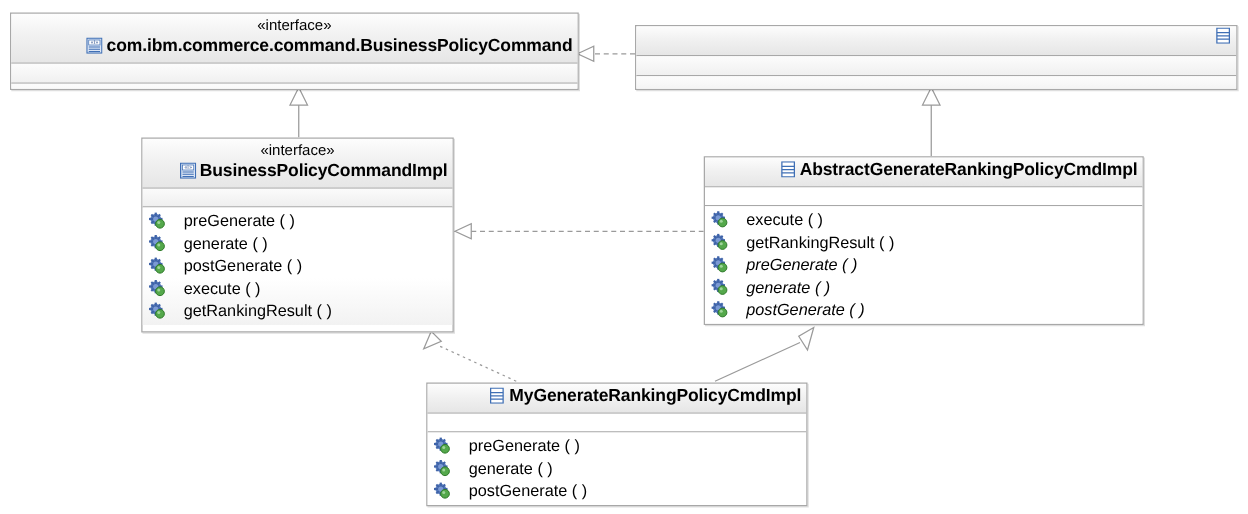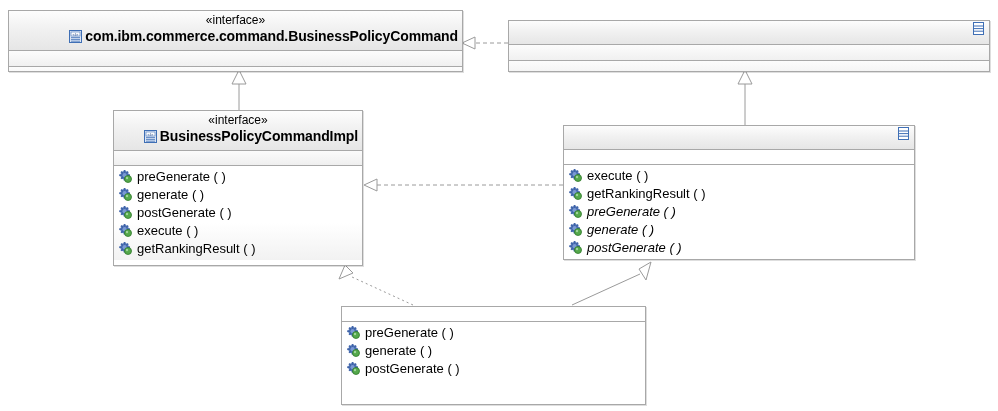--- a/index.html
+++ b/index.html
@@ -93,21 +93,21 @@
     background: #ffffff;
     padding: 2px 0 2px 0;
   }
   .uml-ops.gradient {
     background: linear-gradient(to bottom, #ffffff 60%, #f2f2f2 100%);
   }
 
   .op-row {
     display: flex;
     align-items: center;
-    gap: 4px;
+    gap: 14px;
     padding: 0 3px 0 5px;
     height: 18px;
     white-space: nowrap;
   }
   .op-label {
     font-size: 13px;
     color: #000000;
     line-height: 18px;
   }
   .op-label.abstract {
@@ -330,20 +330,21 @@
     <div class="uml-header" style="height:24px; padding-top:1px;">
       <span class="title-row">
         <span class="icon">
           <svg width="13" height="13" viewBox="0 0 13 13">
             <rect x="1.5" y="0.5" width="10" height="12" fill="#ffffff" stroke="#3f6fb5"></rect>
             <line x1="1.5" y1="4.0" x2="11.5" y2="4.0" stroke="#3f6fb5" stroke-width="1"></line>
             <line x1="1.5" y1="6.6" x2="11.5" y2="6.6" stroke="#3f6fb5" stroke-width="1"></line>
             <line x1="1.5" y1="9.2" x2="11.5" y2="9.2" stroke="#3f6fb5" stroke-width="1"></line>
           </svg>
         </span>
+        <span class="title-text">AbstractGenerateRankingPolicyCmdImpl</span>
       </span>
     </div>
     <div class="uml-attrs"></div>
     <div class="uml-ops">
         <div class="op-row">
           <span class="icon">
             <svg width="14" height="14" viewBox="0 0 14 14">
               <g transform="translate(5.6,5.2)">
                 <circle cx="0" cy="0" r="4.3" fill="#5a7fc0"></circle>
                 <circle cx="0" cy="0" r="1.7" fill="#ffffff"></circle>
@@ -428,20 +429,33 @@
               <circle cx="9.0" cy="9.0" r="3.5" fill="#54a84b" stroke="#2f7a2a" stroke-width="0.8"></circle>
               <circle cx="8.0" cy="8.0" r="1.2" fill="#9fd49a"></circle>
             </svg>
           </span>
           <span class="op-label abstract">postGenerate ( )</span>
         </div>
       </div>
   </div>
 
   <div class="uml-box" style="left:341px; top:306px; width:305px; height:99px;">
+    <div class="uml-header" style="height:24px; padding-top:1px;">
+      <span class="title-row">
+        <span class="icon">
+          <svg width="13" height="13" viewBox="0 0 13 13">
+            <rect x="1.5" y="0.5" width="10" height="12" fill="#ffffff" stroke="#3f6fb5"></rect>
+            <line x1="1.5" y1="4.0" x2="11.5" y2="4.0" stroke="#3f6fb5" stroke-width="1"></line>
+            <line x1="1.5" y1="6.6" x2="11.5" y2="6.6" stroke="#3f6fb5" stroke-width="1"></line>
+            <line x1="1.5" y1="9.2" x2="11.5" y2="9.2" stroke="#3f6fb5" stroke-width="1"></line>
+          </svg>
+        </span>
+        <span class="title-text">MyGenerateRankingPolicyCmdImpl</span>
+      </span>
+    </div>
     <div class="uml-attrs"></div>
     <div class="uml-ops">
         <div class="op-row">
           <span class="icon">
             <svg width="14" height="14" viewBox="0 0 14 14">
               <g transform="translate(5.6,5.2)">
                 <circle cx="0" cy="0" r="4.3" fill="#5a7fc0"></circle>
                 <circle cx="0" cy="0" r="1.7" fill="#ffffff"></circle>
                 <rect x="-5.4" y="-0.9" width="10.8" height="1.8" fill="#3f63a8"></rect>
                 <rect x="-0.9" y="-5.4" width="1.8" height="10.8" fill="#3f63a8"></rect>

